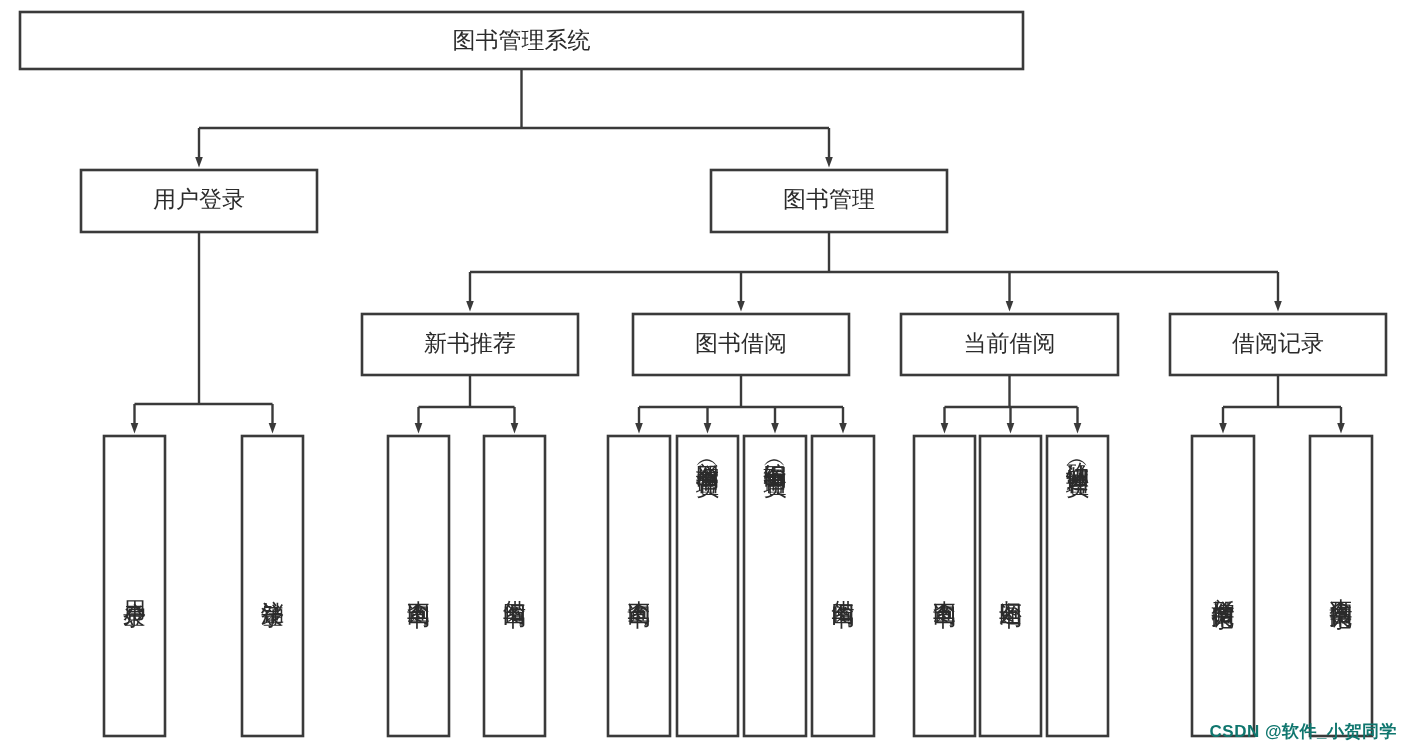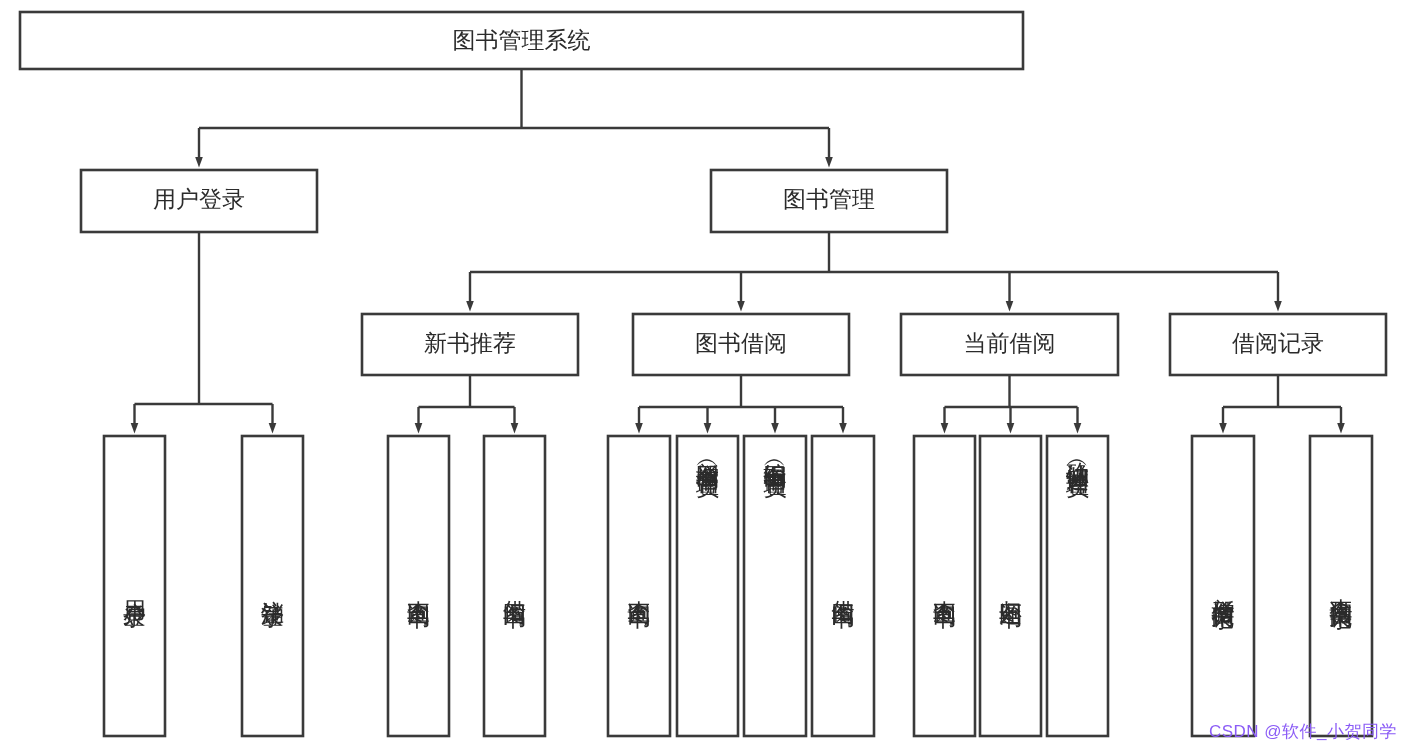--- a/index.html
+++ b/index.html
@@ -28,22 +28,23 @@
     font-family:"Liberation Sans","DejaVu Sans",sans-serif;
     font-size:23px;color:#2b2b2b;
     letter-spacing:2px;
     line-height:1;
     white-space:nowrap;
     text-align:center;
   }
   .watermark{
     position:absolute;right:8px;bottom:4px;
     font-family:"Liberation Sans","DejaVu Sans",sans-serif;
-    font-size:17px;color:#8b5cf6;letter-spacing:0.5px;
+    font-size:17px;color:#0f766e;letter-spacing:0.5px;
     user-select:none;
+    font-weight:bold;
   }
 </style>
 </head>
 <body>
 
 <svg id="diagram" viewBox="0 0 1405 747">
   <defs>
     <marker id="arrow" markerWidth="12" markerHeight="12" refX="1.5" refY="4" orient="auto" markerUnits="userSpaceOnUse">
       <path d="M0,0 L0,8 L11,4 z" class="arrow-head"></path>
     </marker>

